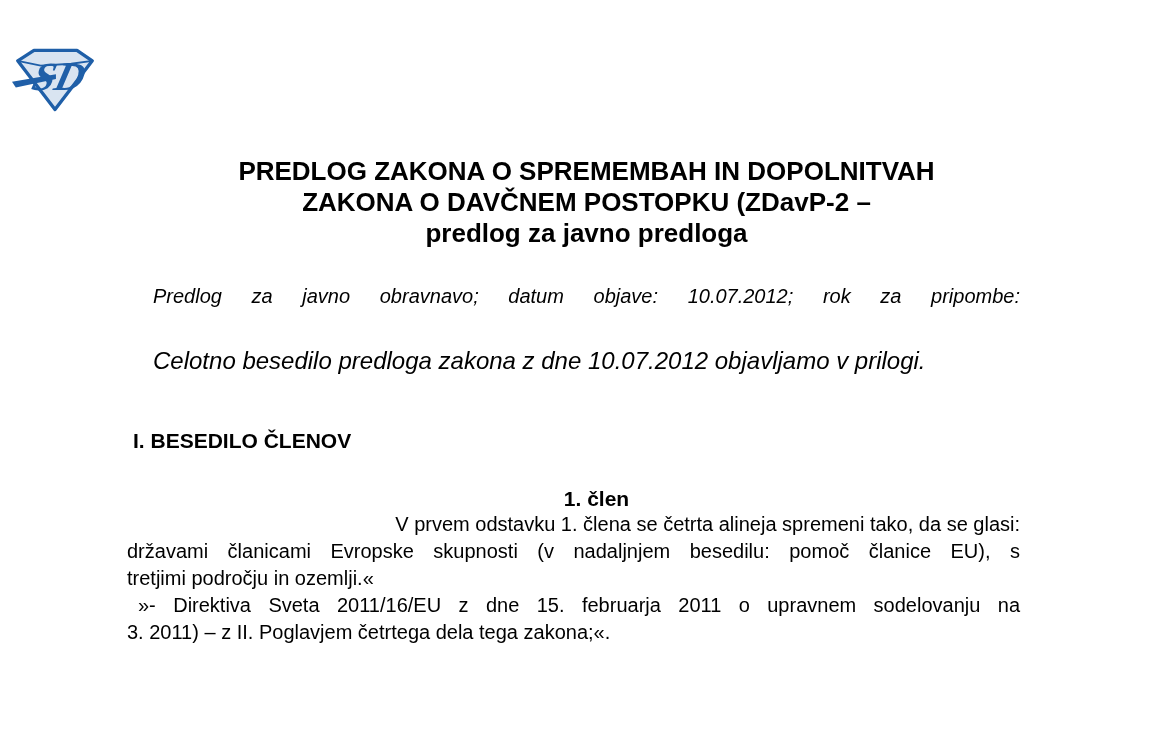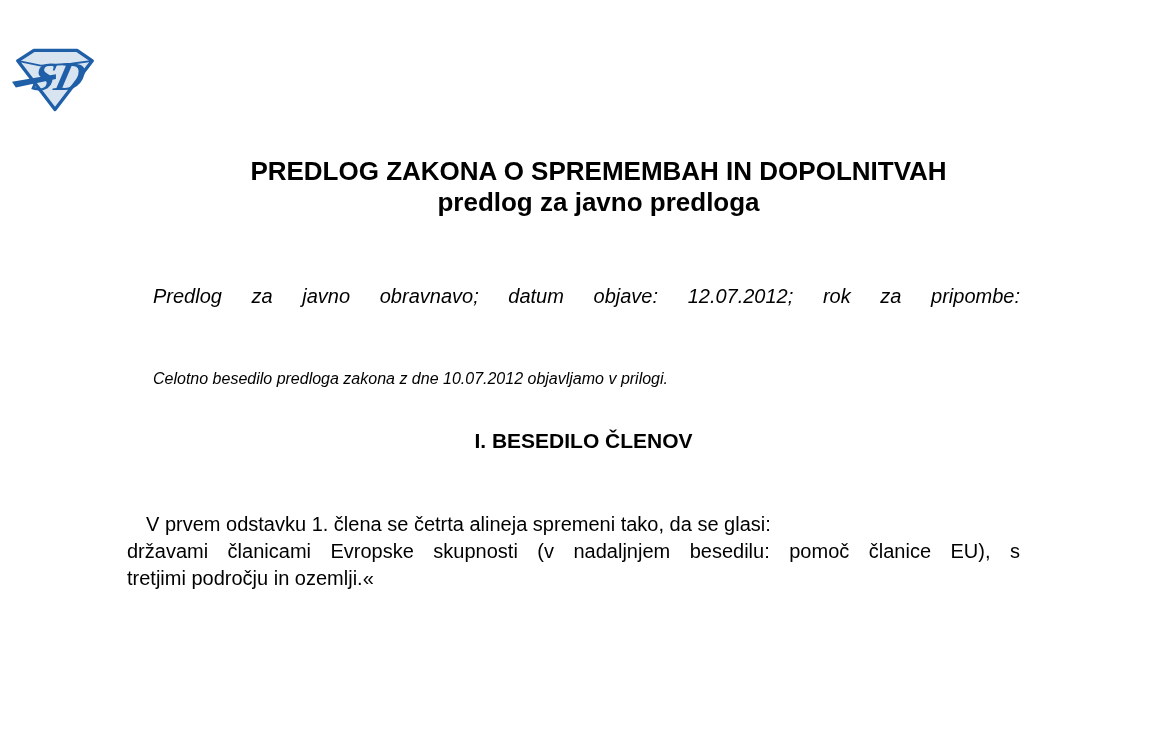--- a/index.html
+++ b/index.html
@@ -14,58 +14,57 @@
   }
   .logo {
     position: absolute;
     left: 12px;
     top: 46px;
     width: 86px;
     height: 66px;
   }
   .title-block {
     position: absolute;
-    left: 152px;
+    left: 140px;
     top: 156px;
     width: 893px;
     text-align: center;
     font-weight: bold;
     font-size: 26px;
     line-height: 31px;
     white-space: nowrap;
   }
   .intro-1 {
     position: absolute;
     left: 127px;
     top: 283px;
     width: 893px;
     font-style: italic;
     font-size: 20px;
     line-height: 26px;
   }
   .intro-2 {
     position: absolute;
     left: 127px;
-    top: 366px;
+    top: 348px;
     width: 893px;
     font-style: italic;
-    font-size: 16px;
+    font-size: 24px;
     line-height: 26px;
   }
   .section-heading {
     position: absolute;
-    left: 127px;
+    left: 113px;
     top: 428px;
     width: 893px;
     font-weight: bold;
     font-size: 21px;
     line-height: 26px;
     padding-left: 20px;
     box-sizing: border-box;
-    text-align: center;
   }
   .article-heading {
     position: absolute;
     left: 150px;
     top: 486px;
     width: 893px;
     text-align: center;
     font-weight: bold;
     font-size: 21px;
     line-height: 26px;
@@ -77,21 +76,21 @@
     width: 893px;
     font-size: 20px;
     line-height: 27px;
   }
   .line { white-space: normal; }
   .just {
     text-align: justify;
     text-align-last: justify;
     -moz-text-align-last: justify;
   }
-  .fl-v { padding-left: 19px; }   
+  .fl-v { padding-left: 19px; text-align: right; }   
   .fl-q { padding-left: 11px; }   
   .fl-i { padding-left: 26px; }   
 </style>
 </head>
 <body>
 
 <div class="page">
 
   <div class="logo">
     <svg width="86" height="66" viewBox="0 0 90 68" xmlns="http://www.w3.org/2000/svg">
@@ -101,37 +100,41 @@
       <polyline points="6,15 30,20 62,18 84,15" fill="none" stroke="#1f5fa8" stroke-width="2"></polyline>
 
       <polygon points="0,37 46,29 46,34 4,43" fill="#1f5fa8"></polygon>
 
       <text x="0" y="0" transform="translate(46,46) skewX(-14)" text-anchor="middle" font-family="Liberation Serif, DejaVu Serif, serif" font-size="42" font-weight="bold" font-style="italic" fill="#1f5fa8">SD</text>
     </svg>
   </div>
 
   <div class="title-block">
     <div class="line">PREDLOG ZAKONA O SPREMEMBAH IN DOPOLNITVAH</div>
+    <div class="line">ZAKONA O DAVČNEM POSTOPKU (ZDavP-2 –</div>
     <div class="line">predlog za javno predloga</div>
   </div>
 
   <div class="intro-1">
-    <div class="line just fl-i">Predlog za javno obravnavo; datum objave: 12.07.2012; rok za pripombe:</div>
+    <div class="line just fl-i">Predlog za javno obravnavo; datum objave: 10.07.2012; rok za pripombe:</div>
   </div>
 
   <div class="intro-2">
     <div class="line fl-i">Celotno besedilo predloga zakona z dne 10.07.2012 objavljamo v prilogi.</div>
   </div>
 
   <div class="section-heading">I. BESEDILO ČLENOV</div>
 
+  <div class="article-heading">1. člen</div>
 
   <div class="body-block">
 
     <div class="line fl-v">V prvem odstavku 1. člena se četrta alineja spremeni tako, da se glasi:</div>
 
     <div class="line just">državami članicami Evropske skupnosti (v nadaljnjem besedilu: pomoč članice EU), s</div>
     <div class="line">tretjimi področju in ozemlji.«</div>
 
 
+    <div class="line just fl-q">»- Direktiva Sveta 2011/16/EU z dne 15. februarja 2011 o upravnem sodelovanju na</div>
+    <div class="line">3. 2011) – z II. Poglavjem četrtega dela tega zakona;«.</div>
   </div>
 
 </div>
 
 </body></html>

